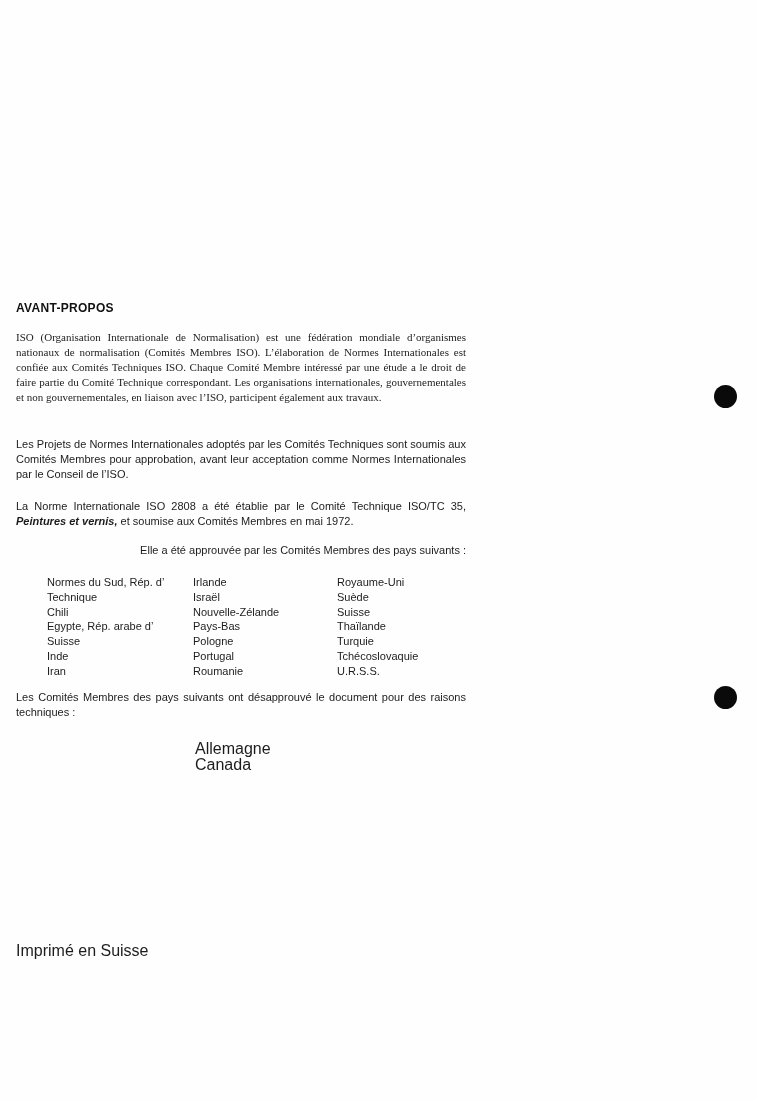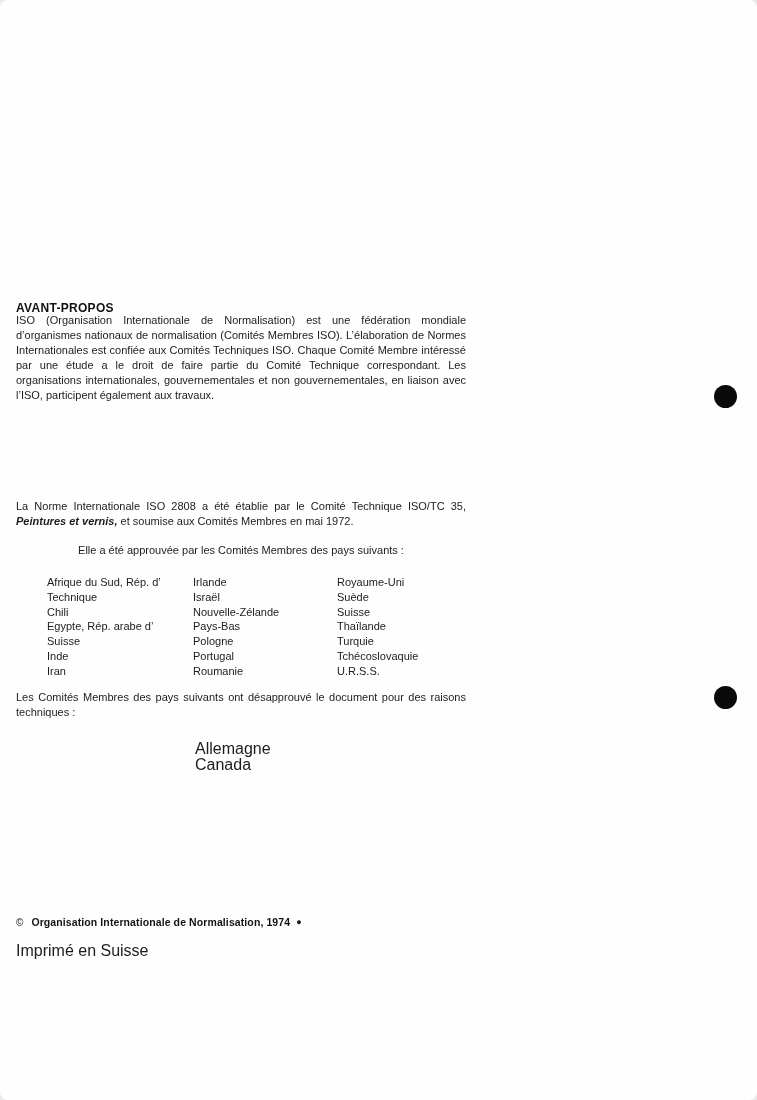--- a/index.html
+++ b/index.html
@@ -4,21 +4,20 @@
 <style>
   html, body { margin: 0; padding: 0; background: #e9e9e9; }
   .page {
     position: relative;
     width: 757px;
     height: 1100px;
     background: #fefefe;
     overflow: hidden;
     font-family: "Liberation Sans", "DejaVu Sans", sans-serif;
     color: #1c1c1c;
-    border-radius: 8px;
   }
   .heading {
     position: absolute;
     left: 16px;
     top: 301px;
     margin: 0;
     font-size: 12px;
     font-weight: bold;
     letter-spacing: 0.3px;
     color: #111;
@@ -27,24 +26,24 @@
     position: absolute;
     left: 16px;
     width: 450px;
     margin: 0;
     font-size: 11px;
     line-height: 15px;
     text-align: justify;
     text-justify: inter-word;
     color: #1c1c1c;
   }
-  .p-intro { top: 313px; }
+  .p-intro { top: 330px; font-family: Liberation Serif, serif; }
   .p-drafts { top: 437px; }
   .p-standard { top: 499px; }
-  .p-approval { top: 543px; text-align: center; }
+  .p-approval { top: 543px; text-align: right; }
   .p-disapproval { top: 690px; }
   .em { font-style: italic; font-weight: bold; }
   .country-col {
     position: absolute;
     top: 575px;
     font-size: 11px;
     line-height: 14.8px;
     white-space: nowrap;
   }
   .col-1 { left: 47px; }
@@ -98,27 +97,28 @@
 </style>
 </head>
 <body>
 
 <div class="page">
 
   <h1 class="heading">AVANT-PROPOS</h1>
 
   <p class="para p-intro">ISO (Organisation Internationale de Normalisation) est une fédération mondiale d’organismes nationaux de normalisation (Comités Membres ISO). L’élaboration de Normes Internationales est confiée aux Comités Techniques ISO. Chaque Comité Membre intéressé par une étude a le droit de faire partie du Comité Technique correspondant. Les organisations internationales, gouvernementales et non gouvernementales, en liaison avec l’ISO, participent également aux travaux.</p>
 
+  <p class="para p-drafts">Les Projets de Normes Internationales adoptés par les Comités Techniques sont soumis aux Comités Membres pour approbation, avant leur acceptation comme Normes Internationales par le Conseil de l’ISO.</p>
 
   <p class="para p-standard"><span>La Norme Internationale ISO 2808 a été établie par le Comité Technique ISO/TC 35, </span><span class="em">Peintures et vernis,</span><span> et soumise aux Comités Membres en mai 1972.</span></p>
 
   <p class="para p-approval">Elle a été approuvée par les Comités Membres des pays suivants :</p>
 
   <div class="country-col col-1">
-      <div>Afrique du Sud, Rép. d’</div>
+      <div>Normes du Sud, Rép. d’</div>
       <div>Technique</div>
       <div>Chili</div>
       <div>Egypte, Rép. arabe d’</div>
       <div>Suisse</div>
       <div>Inde</div>
       <div>Iran</div>
     </div>
   <div class="country-col col-3">
       <div>Royaume-Uni</div>
       <div>Suède</div>
@@ -138,20 +138,19 @@
       <div>Roumanie</div>
     </div>
 
   <p class="para p-disapproval">Les Comités Membres des pays suivants ont désapprouvé le document pour des raisons techniques :</p>
 
   <div class="disapproved-list">
       <div>Allemagne</div>
       <div>Canada</div>
     </div>
 
-  <div class="footer-copyright"><span class="copyright-symbol">©</span><span class="copyright-text">Organisation Internationale de Normalisation, 1974</span><span class="trailing-bullet">●</span></div>
 
   <div class="printed-note">Imprimé en Suisse</div>
 
   <span class="registration-dot dot-1"></span>
   <span class="registration-dot dot-2"></span>
 
 </div>
 
 </body></html>

